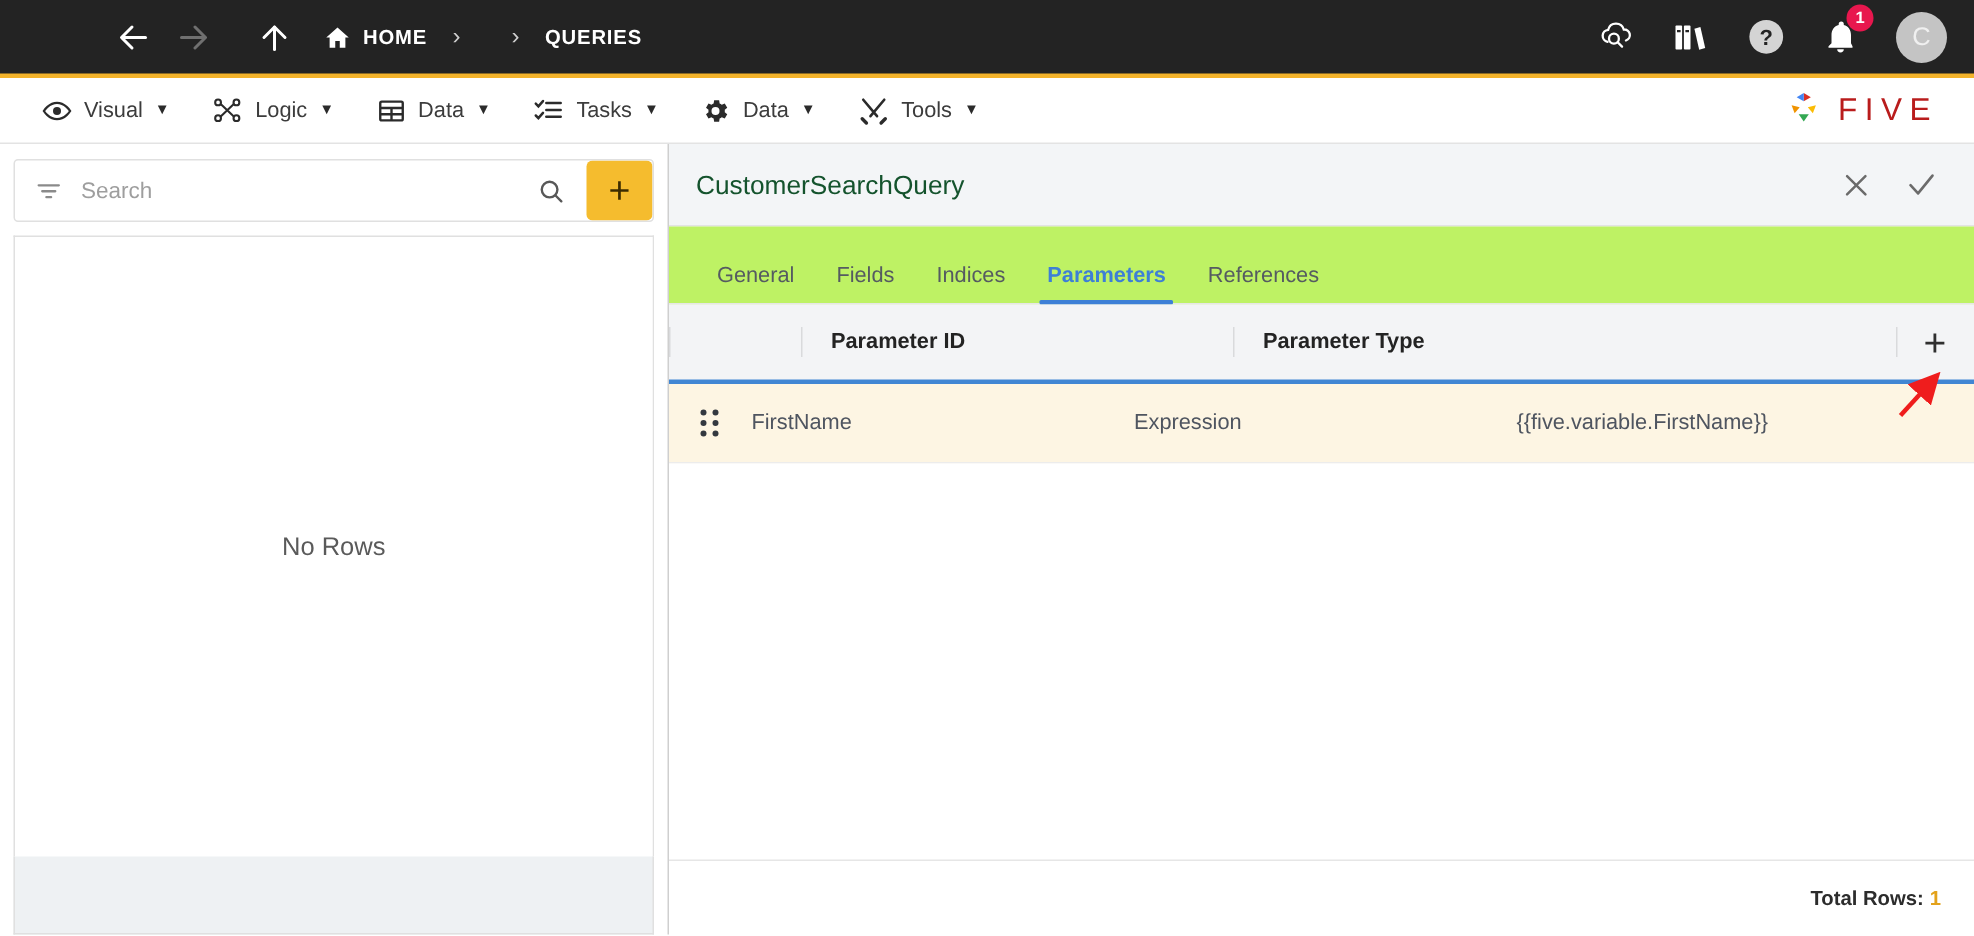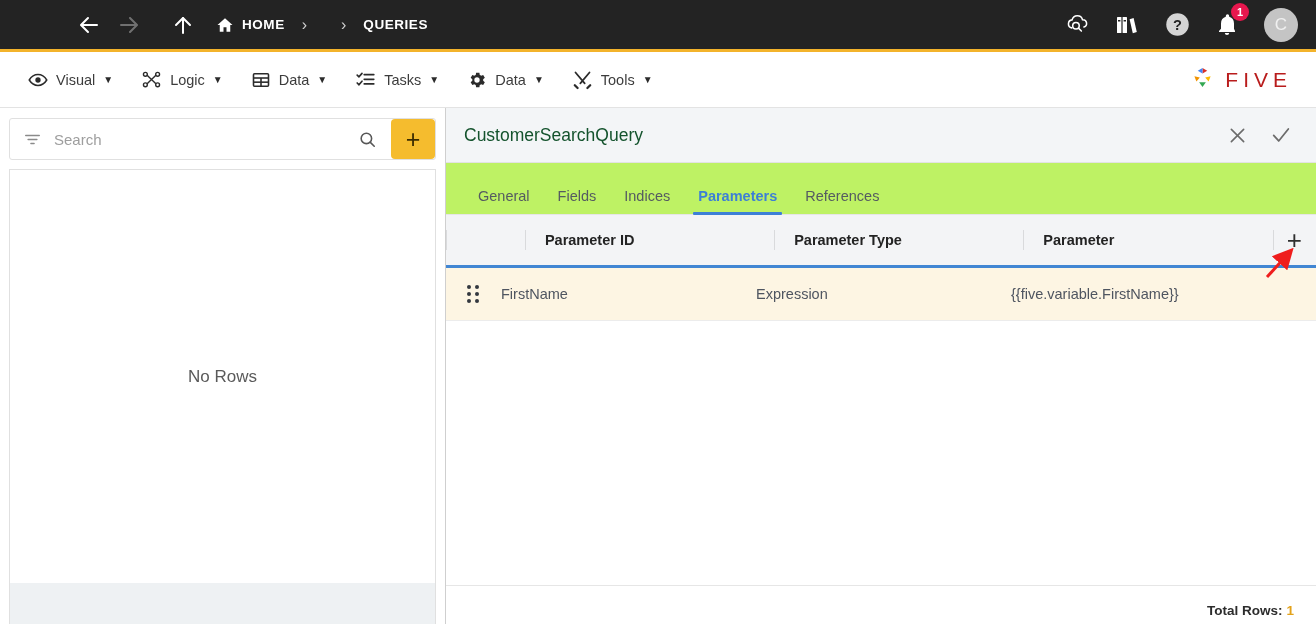--- a/index.html
+++ b/index.html
@@ -52,21 +52,21 @@
   }
   .avatar {
     width: 34px; height: 34px; border-radius: 50%;
     background: #c4c4c4; color: #f0f0f0;
     display: flex; align-items: center; justify-content: center;
     font-size: 17px; font-weight: 400; margin-left: 2px;
   }
 
   
   .menubar {
-    height: 56px; width: 100%;
+    height: 44px; width: 100%;
     background: #ffffff;
     border-bottom: 1px solid #e3e3e3;
     display: flex; align-items: center;
     padding: 0 14px;
     position: relative;
     justify-content: space-between;
   }
   .menu-item {
     display: flex; align-items: center;
     padding: 0 14px; height: 100%;
@@ -446,21 +446,20 @@
         <div class="tab">Fields</div>
         <div class="tab">Indices</div>
         <div class="tab active">Parameters</div>
         <div class="tab">References</div>
       </div>
 
       <div class="grid-head">
         <div class="gh-cell" style="width:55px;padding-left:0;"></div>
         <div class="gh-cell" style="width:255px;">Parameter ID</div>
         <div class="gh-cell" style="width:255px;">Parameter Type</div>
-        <div class="gh-cell" style="width:255px;">Parameter</div>
         <div class="gh-plus">+</div>
       </div>
 
       <div class="grid-row">
         <div class="gr-handle">
           <span class="dots">
               <i></i>
               <i></i>
               <i></i>
               <i></i>

